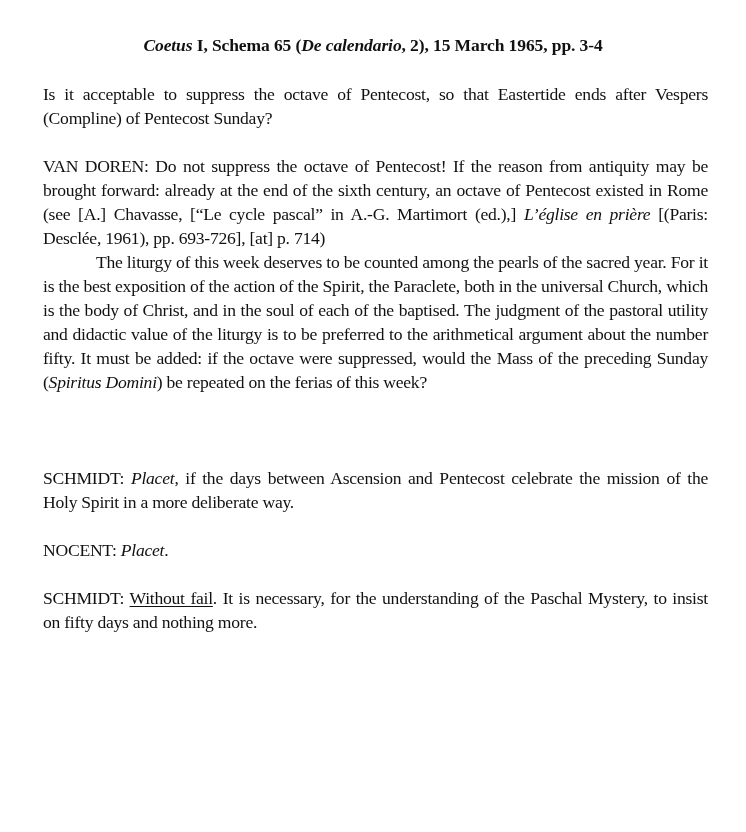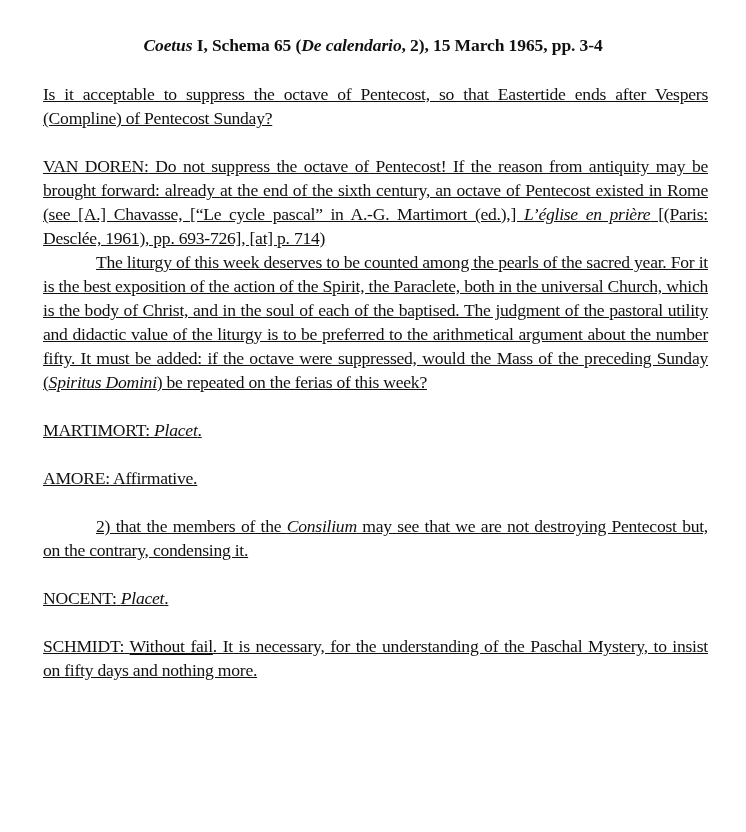--- a/index.html
+++ b/index.html
@@ -31,21 +31,20 @@
       letter-spacing: -0.1px;
     }
     .body {
       position: absolute;
       top: 82px;
       left: 43px;
       width: 665px;
       font-size: 17.6px;
       line-height: 24px;
       letter-spacing: -0.25px;
-      text-decoration: underline;
     }
     p {
       margin: 0;
       text-align: justify;
     }
     .gap {
       height: 24px;
     }
     .indent {
       text-indent: 53px;
@@ -74,32 +73,30 @@
     <p class="last-left">Is it acceptable to suppress the octave of Pentecost, so that Eastertide ends after Vespers (Compline) of Pentecost Sunday?</p>
 
     <div class="gap"></div>
 
     <p class="last-left"><span>VAN DOREN:</span><span> Do not suppress the octave of Pentecost! If the reason from antiquity may be brought forward: already at the end of the sixth century, an octave of Pentecost existed in Rome (see [A.] Chavasse, [“Le cycle pascal” in A.-G. Martimort (ed.),] </span><i>L’église en prière</i><span> [(Paris: Desclée, 1961), pp. 693-726], [at] p. 714)</span></p>
 
     <p class="indent last-left"><span>The liturgy of this week deserves to be counted among the pearls of the sacred year. For it is the best exposition of the action of the Spirit, the Paraclete, both in the universal Church, which is the body of Christ, and in the soul of each of the baptised. The judgment of the pastoral utility and didactic value of the liturgy is to be preferred to the arithmetical argument about the number fifty. It must be added: if the octave were suppressed, would the Mass of the preceding Sunday (</span><i>Spiritus Domini</i><span>) be repeated on the ferias of this week?</span></p>
 
     <div class="gap"></div>
 
-    <p><span>MARTIMORT:</span> <i>Placet</i><span>.</span></p>
-
-    <div class="gap"></div>
-
-    <p><span>AMORE:</span><span> Affirmative.</span></p>
 
     <div class="gap"></div>
 
 
+    <div class="gap"></div>
+
+    <p class="last-left"><span>SCHMIDT:</span> <i>Placet</i><span>, if the days between Ascension and Pentecost celebrate the mission of the Holy Spirit in a more deliberate way.</span></p>
 
 
-    <p class="indent last-left"><span>2) that the members of the </span><i>Consilium</i><span> may see that we are not destroying Pentecost but, on the contrary, condensing it.</span></p>
+
 
     <div class="gap"></div>
 
     <p><span>NOCENT:</span> <i>Placet</i><span>.</span></p>
 
     <div class="gap"></div>
 
     <p class="last-left"><span>SCHMIDT:</span> <u>Without fail</u><span>. It is necessary, for the understanding of the Paschal Mystery, to insist on fifty days and nothing more.</span></p>
 
   </div>

